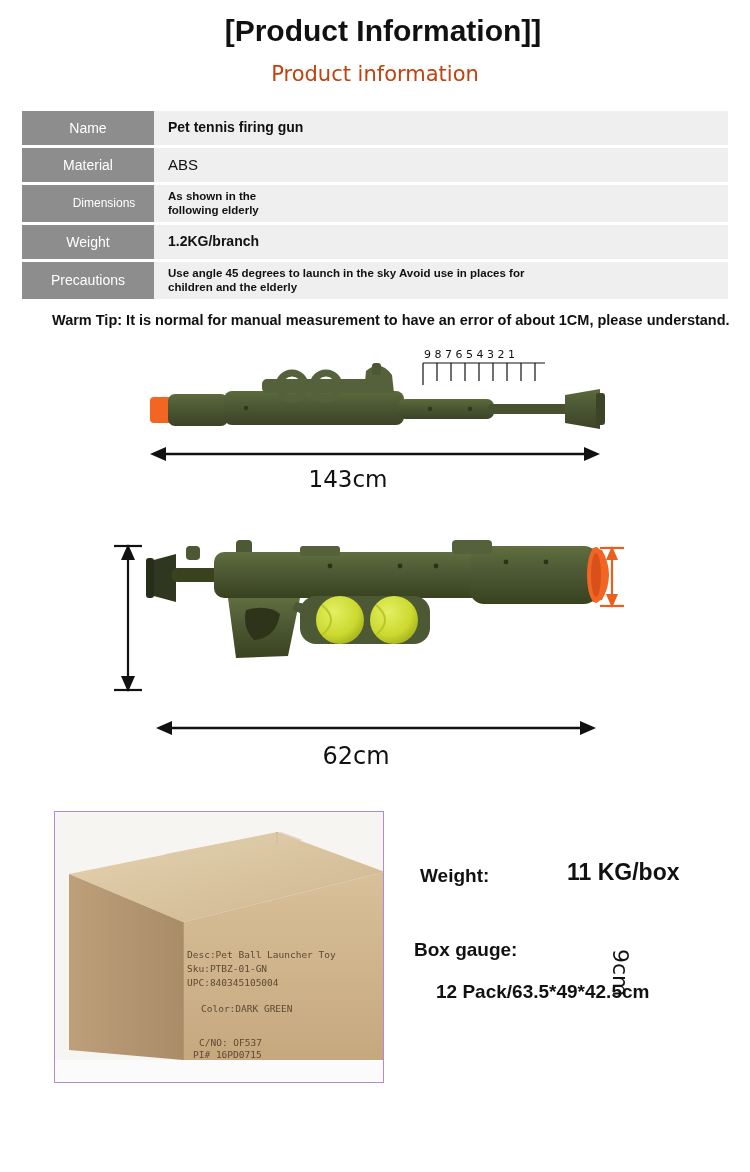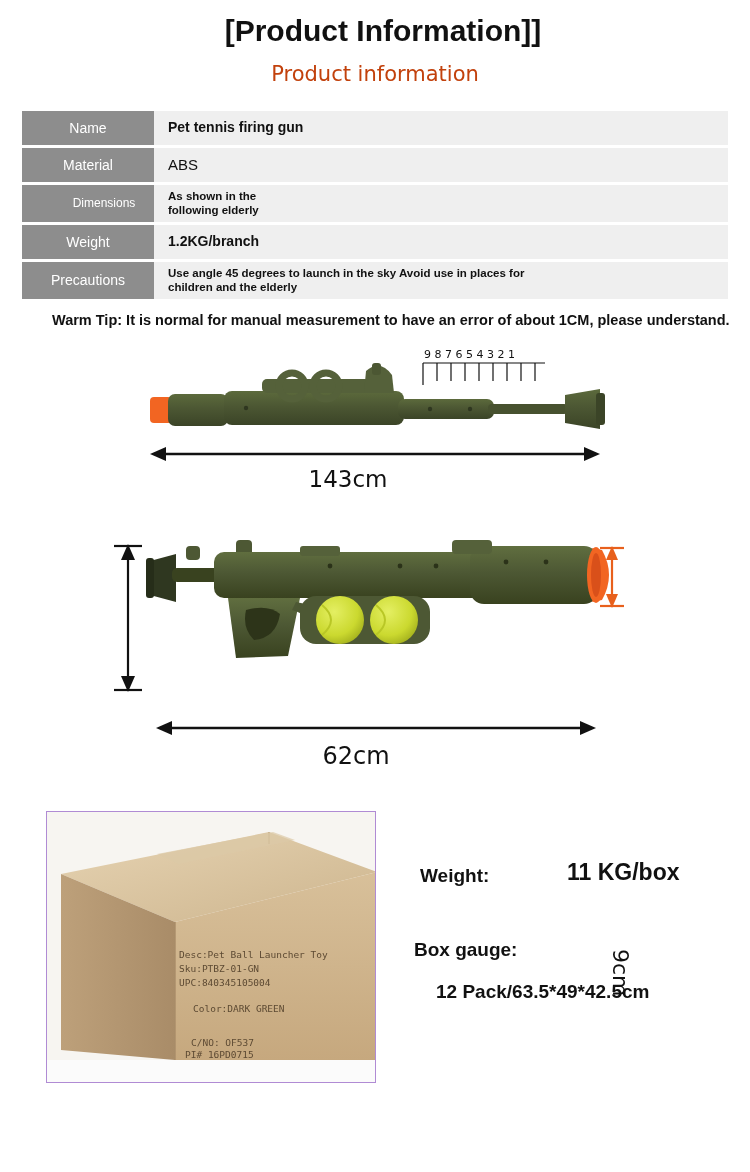--- a/index.html
+++ b/index.html
@@ -97,21 +97,21 @@
     transform-origin: left top;
     font-size: 22px;
     font-family: "DejaVu Sans", sans-serif;
     white-space: nowrap;
   }
 
   
   .bottom { position: relative; width: 750px; height: 270px; }
   .box-photo {
     position: absolute;
-    left: 46px;
+    left: 54px;
     top: 10px;
     width: 330px;
     height: 272px;
     border: 1px solid #b08bd4;
     background: #fbfbfb;
     overflow: hidden;
   }
   .carton-text {
     position: absolute;
     font-family: "DejaVu Sans Mono", monospace;

